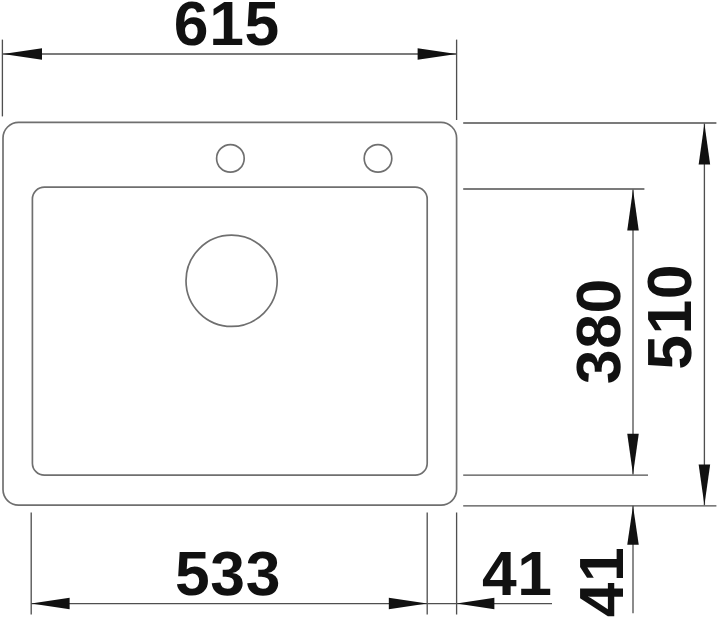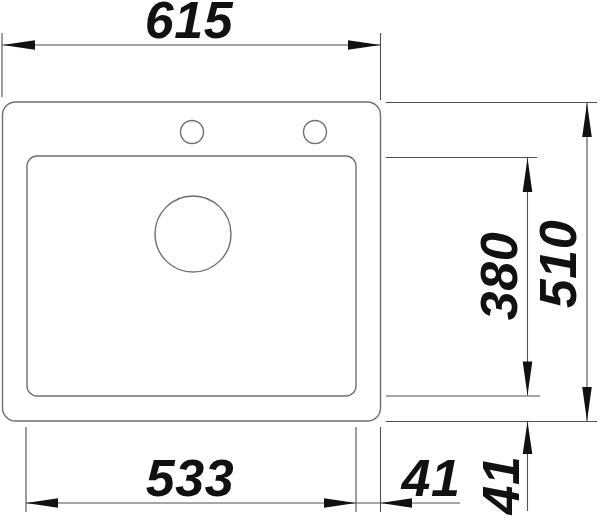--- a/index.html
+++ b/index.html
@@ -8,21 +8,20 @@
     background: var(--background, #ffffff);
     width: 600px;
     height: 518px;
     overflow: hidden;
   }
   .stage {
     position: relative;
     width: 600px;
     height: 518px;
     background: var(--background, #ffffff);
-    font-style: italic;
   }
   svg { display: block; }
   .outline {
     fill: none;
     stroke: var(--outline, #6f6f6f);
     stroke-width: 1.4;
     stroke-linejoin: round;
   }
   .dimline {
     fill: none;

